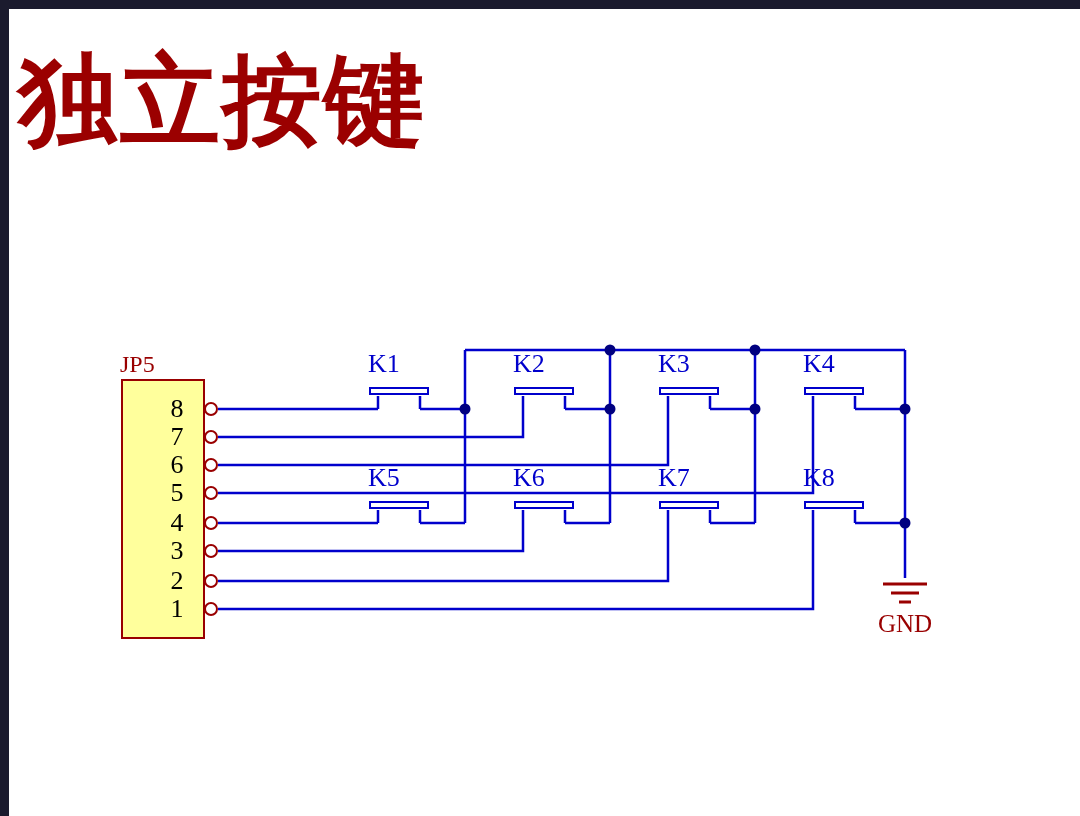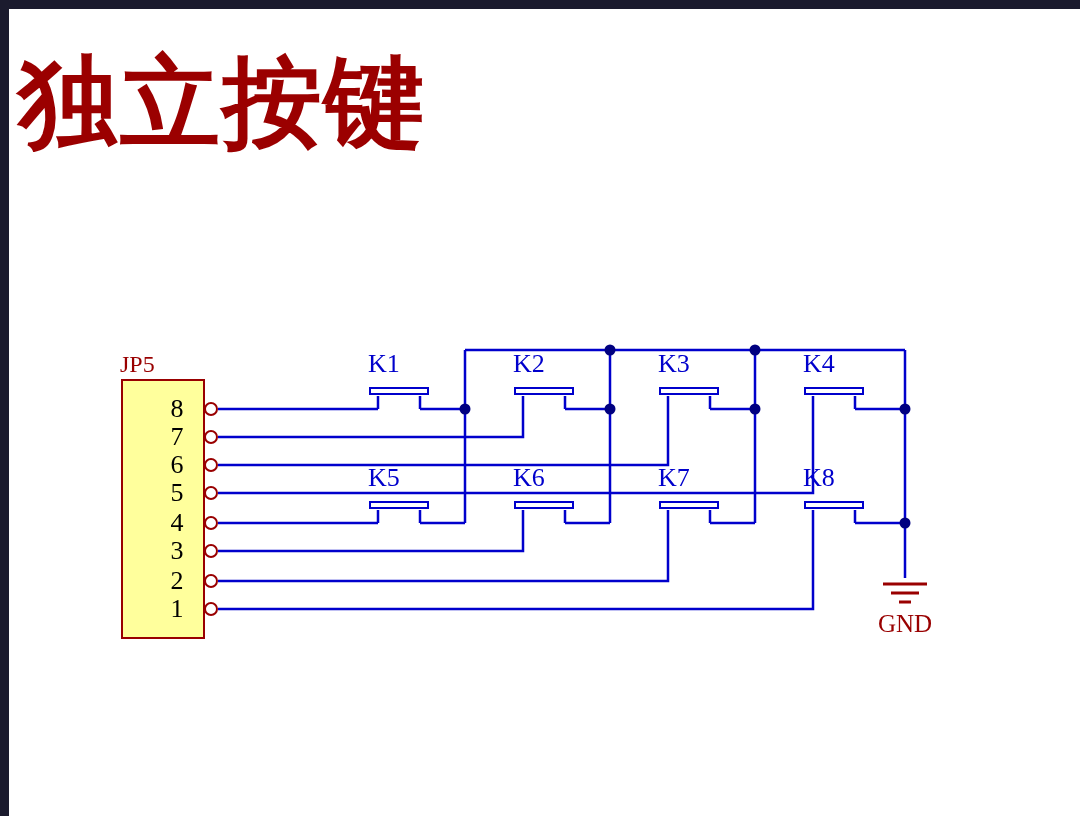--- a/index.html
+++ b/index.html
@@ -10,21 +10,21 @@
     background: #ffffff;
     overflow: hidden;
     font-family: "Liberation Serif", serif;
   }
   .frame-top  { position: absolute; top: 0; left: 0; width: 1080px; height: 9px; background: #1B1B2E; }
   .frame-left { position: absolute; top: 0; left: 0; width: 9px; height: 816px; background: #1B1B2E; }
   .title {
     position: absolute;
     left: 18px;
     top: 52px;
-    font-family: Liberation Sans, sans-serif;
+    font-family: Liberation Serif, serif;
     font-weight: 900;
     font-size: 100px;
     line-height: 1.0;
     color: #9B0000;
     letter-spacing: 2px;
     white-space: nowrap;
   }
   svg { position: absolute; left: 0; top: 0; }
   .wire      { stroke: #0000CC; stroke-width: 2.5; fill: none; }
   .dot       { fill: #000080; stroke: none; }

